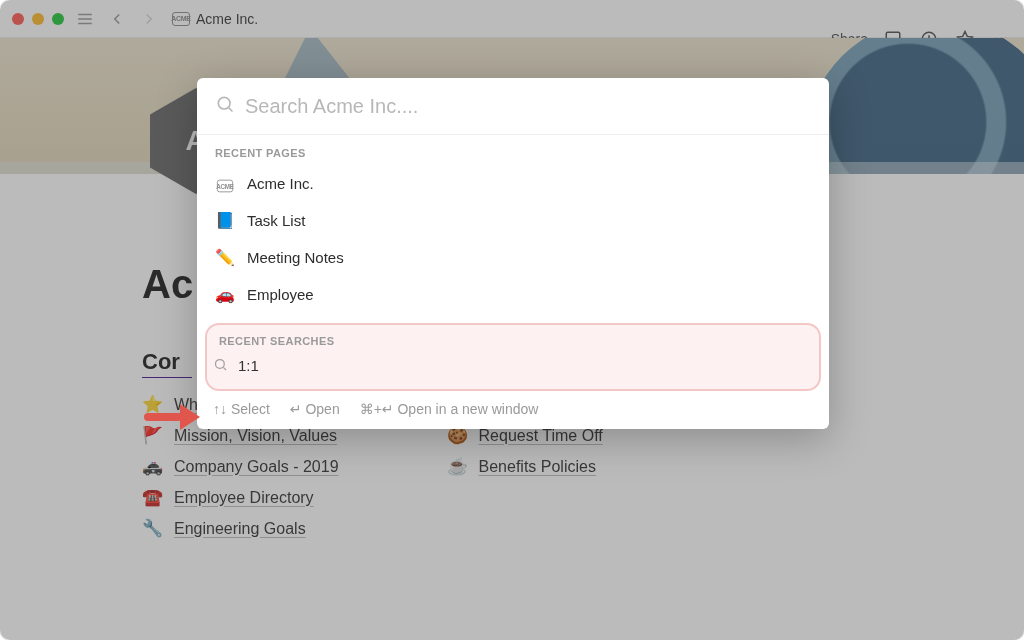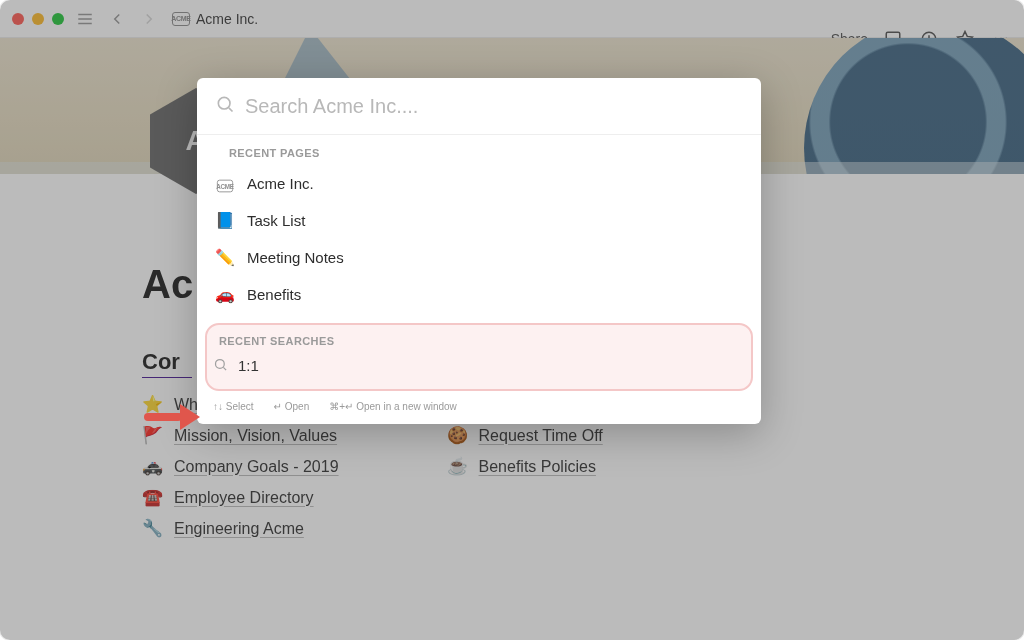--- a/index.html
+++ b/index.html
@@ -59,51 +59,51 @@
   .links { display:flex; gap:84px; margin-top:16px; }
   .col { display:flex; flex-direction:column; gap:10px; }
   .link-row { display:flex; align-items:center; gap:10px; font-size:16px; color:#373737;}
   .link-row .emoji{ width:22px; text-align:center; font-size:17px; }
   .link-row .txt { text-decoration: underline; text-decoration-color:#bdbdbd; text-underline-offset:3px;}
 
   
   .scrim { position:absolute; inset:0; background:rgba(60,60,60,.35); }
 
   .modal {
-    position:absolute; left:197px; top:78px; width:564px;
+    position:absolute; left:197px; top:78px; width:632px;
     background:#fff; border-radius:6px; box-shadow:0 10px 40px rgba(0,0,0,.25);
     overflow:hidden;
   }
   .search-row { display:flex; align-items:center; gap:10px; padding:16px 18px; border-bottom:1px solid #eee;}
   .search-row .mag { color:#b8b8b8; }
   .search-row .mag svg{width:20px;height:20px;}
   .search-input {
     border:none; outline:none; font-size:20px; color:#222; width:100%;
   }
   .search-input::placeholder{ color:#b8b8b8; }
 
-  .sect-label { font-size:11px; font-weight:600; letter-spacing:.4px; color:#9a9a9a; padding:12px 32px 6px; }
+  .sect-label { font-size:11px; font-weight:600; letter-spacing:.4px; color:#9a9a9a; padding:12px 18px 6px; }
   .result-list { padding: 0 8px 6px; }
   .result {
     display:flex; align-items:center; gap:12px; padding:9px 10px; border-radius:4px;
     font-size:15px; color:#2d2d2d;
   }
   .result .ico{ width:20px; text-align:center; font-size:16px; }
 
   .recent-searches-box{
     margin:4px 8px 0; border:2px solid #f4c7c7; background:#fdf1f1; border-radius:14px;
     padding-bottom:8px;
   }
   .recent-searches-box .sect-label{ padding:10px 12px 4px; }
   .search-item{ display:flex; align-items:center; gap:10px; padding:6px 6px; font-size:15px; color:#333; }
   .search-item .mag svg{width:15px;height:15px;color:#a0a0a0;}
 
   .footer-hints{
     display:flex; gap:20px; align-items:center; padding:10px 16px 12px;
-    font-size:10px; color:#9a9a9a;
+    font-size:14px; color:#9a9a9a;
   }
   .footer-hints .k{ font-family:inherit; }
 
   
   .arrow{
     position:absolute; left:144px; top:404px; display:flex; align-items:center;
   }
   .arrow .shaft{ width:38px; height:8px; background:#e0564c; border-radius:4px;}
   .arrow .head{
     width:0;height:0;border-top:13px solid transparent;border-bottom:13px solid transparent;
@@ -202,21 +202,21 @@
         <div class="link-row">
             <span class="emoji">🚓</span>
             <span class="txt">Company Goals - 2019</span>
           </div>
         <div class="link-row">
             <span class="emoji">☎️</span>
             <span class="txt">Employee Directory</span>
           </div>
         <div class="link-row">
             <span class="emoji">🔧</span>
-            <span class="txt">Engineering Acme</span>
+            <span class="txt">Engineering Goals</span>
           </div>
       </div>
       <div class="col" style="margin-left:24px">
         <div class="link-row">
             <span class="emoji">🚗</span>
             <span class="txt">Vacation Policy</span>
           </div>
         <div class="link-row">
             <span class="emoji">🍪</span>
             <span class="txt">Request Time Off</span>
@@ -251,21 +251,21 @@
       <div class="result">
         <span class="ico">📘</span>
         <span>Task List</span>
       </div>
       <div class="result">
         <span class="ico">✏️</span>
         <span>Meeting Notes</span>
       </div>
       <div class="result">
         <span class="ico">🚗</span>
-        <span>Benefits</span>
+        <span>Employee</span>
       </div>
     </div>
 
     <div class="recent-searches-box">
       <div class="sect-label">RECENT SEARCHES</div>
       <div class="search-item">
         <span class="mag">
           <svg viewBox="0 0 24 24" fill="none" stroke="currentColor" stroke-width="2">
               <circle cx="11" cy="11" r="7"></circle>
               <line x1="21" y1="21" x2="16.65" y2="16.65"></line>

